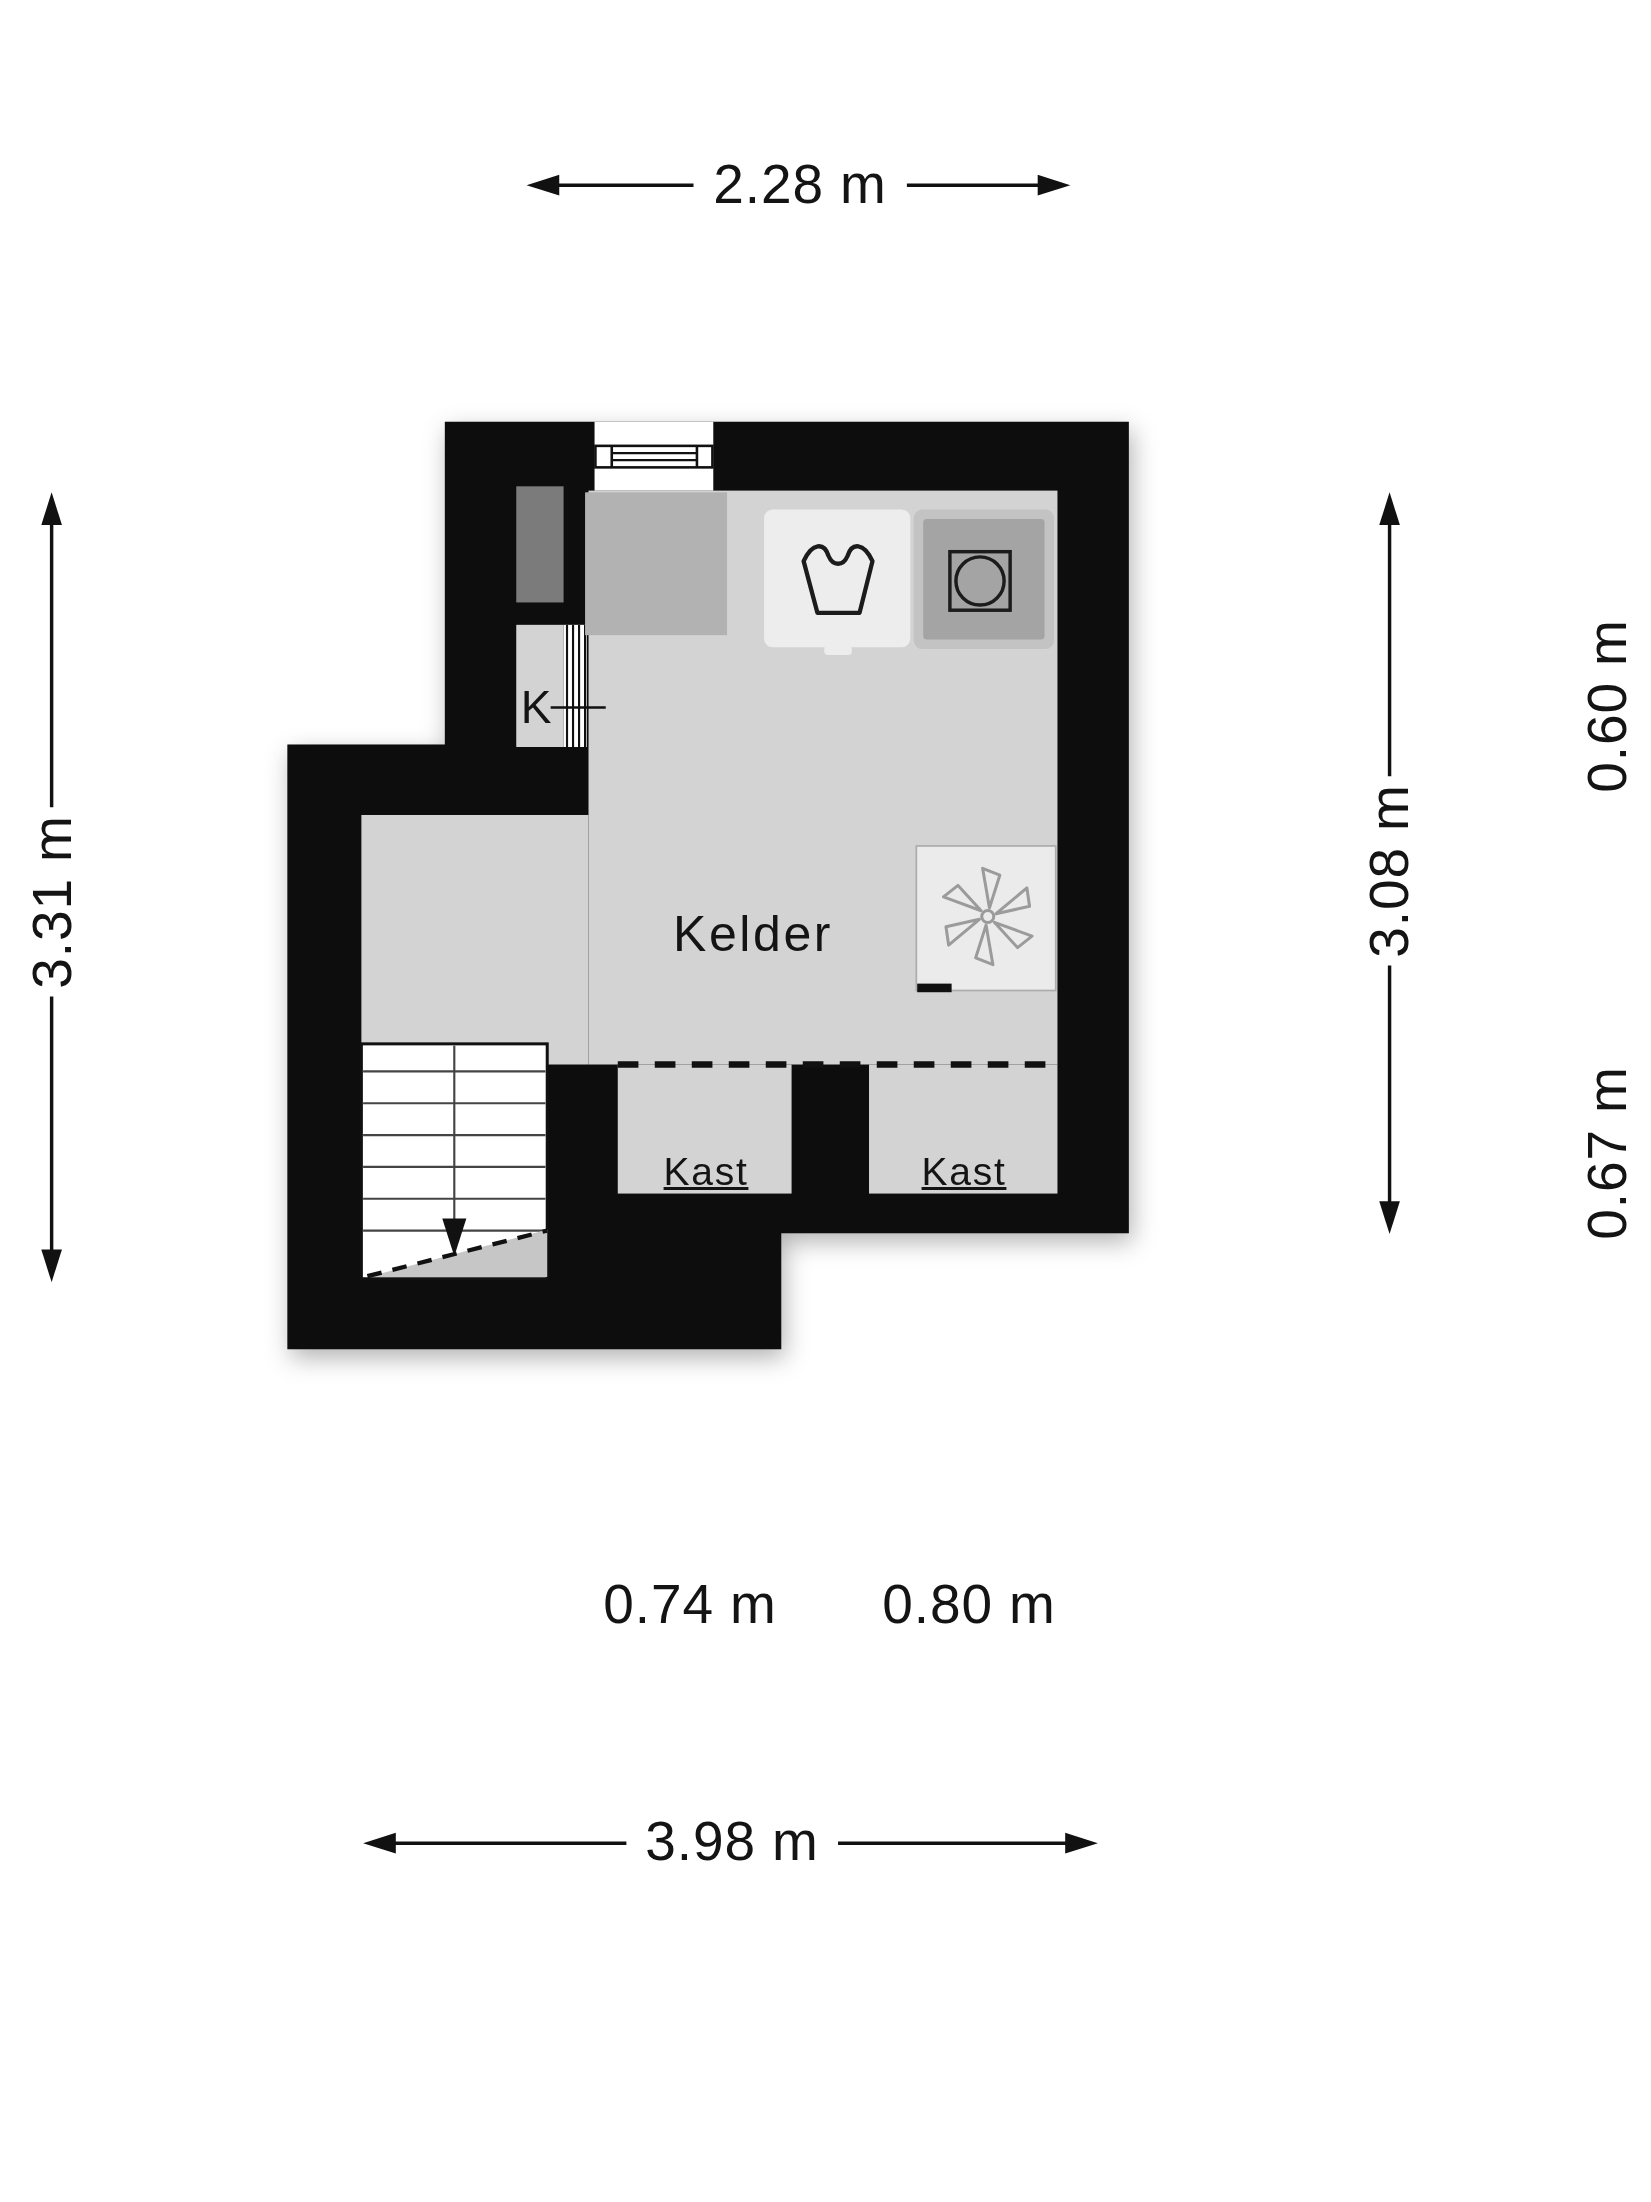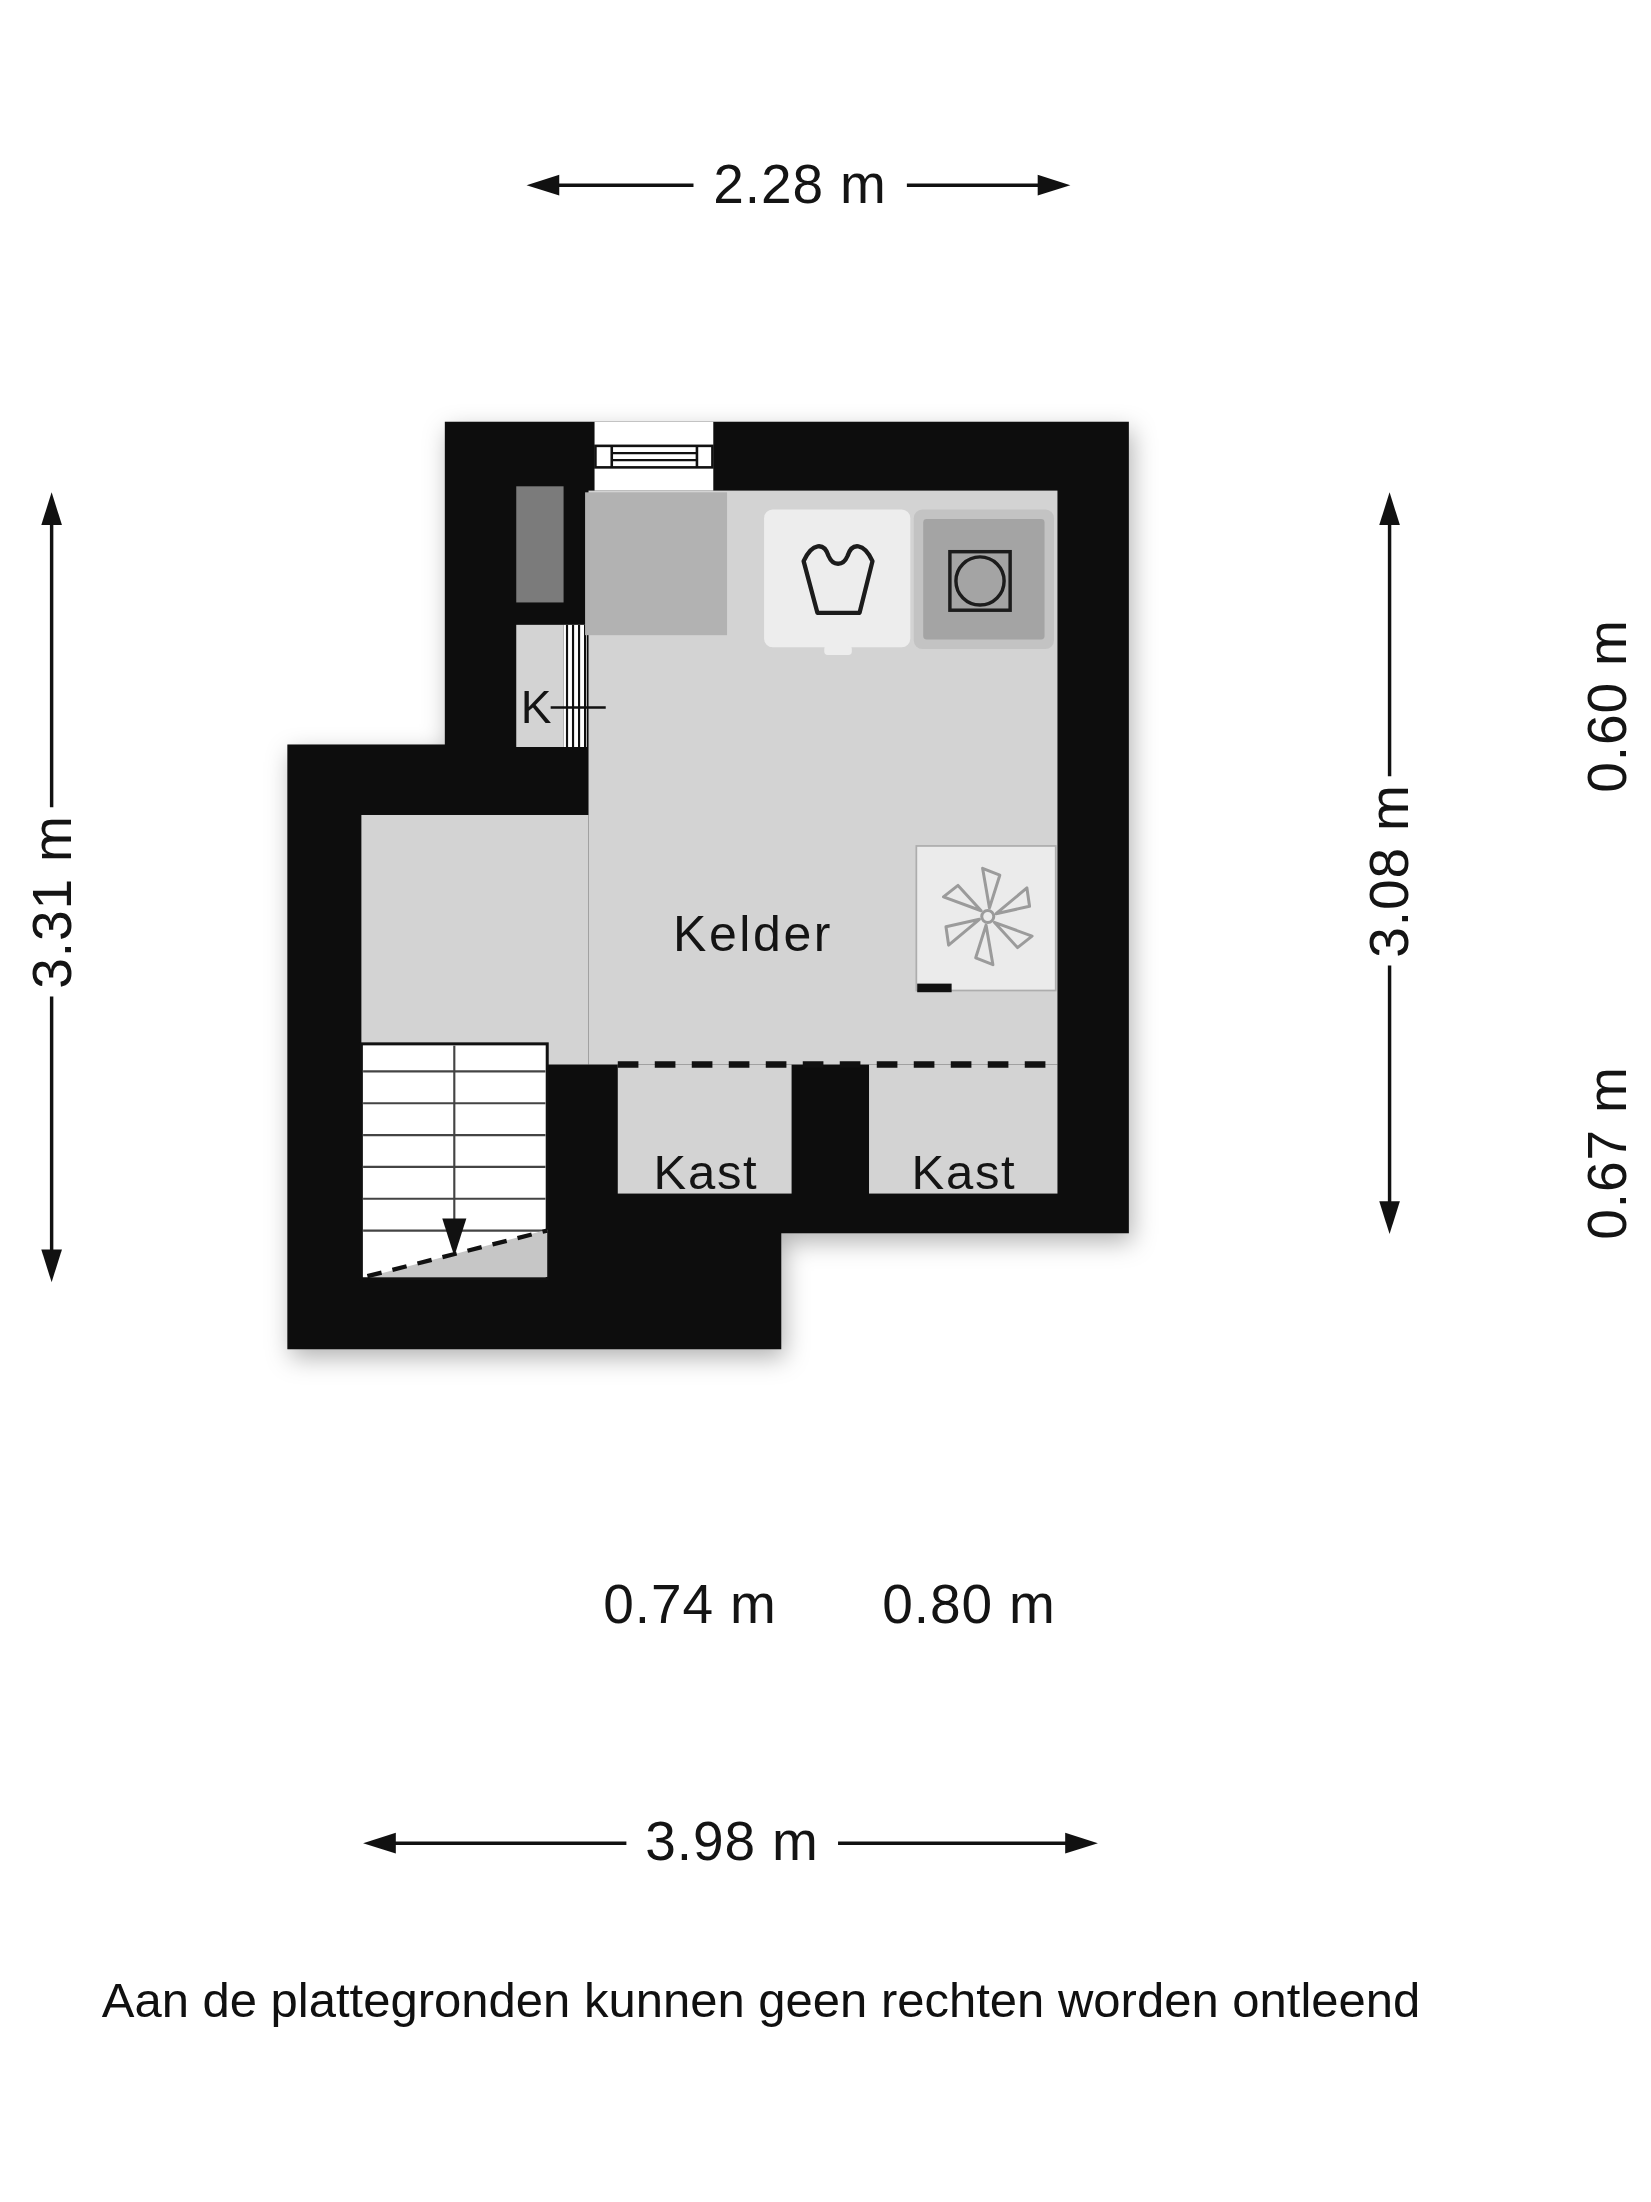--- a/index.html
+++ b/index.html
@@ -3,21 +3,21 @@
 <meta charset="utf-8">
 <style>
   html,body{margin:0;padding:0;background:#ffffff;}
   body{width:1652px;height:2203px;position:relative;font-family:"Liberation Sans", sans-serif;color:#111;}
   .stage{position:absolute;inset:0;}
   svg.plan{position:absolute;left:0;top:0;}
   .lbl{position:absolute;transform:translate(-50%,-50%);white-space:nowrap;color:#141414;}
   .lbl.vert{transform:translate(-50%,-50%) rotate(-90deg);}
   .dim{font-size:55px;letter-spacing:0.9px;}
   .room{font-size:50px;letter-spacing:2.6px;margin-top:44px;}
-  .closet{font-size:49px;letter-spacing:1.7px;}
+  .closet{font-size:39px;letter-spacing:1.7px;text-decoration:underline;}
   .kmark{font-size:46px;}
   .footer-line{font-size:49px;color:#101010;}
 </style>
 </head>
 <body>
 
 <div class="stage">
 
   <svg class="plan" width="1652" height="2203" viewBox="0 0 1920 2560">
     <defs>
@@ -135,16 +135,15 @@
   <div class="lbl dim vert" style="left:1607px;top:1153px;">0.67 m</div>
   <div class="lbl dim" style="left:690px;top:1604px;">0.74 m</div>
   <div class="lbl dim" style="left:969px;top:1604px;">0.80 m</div>
   <div class="lbl dim" style="left:732px;top:1841px;">3.98 m</div>
 
   <div class="lbl room" style="left:753px;top:890px;">Kelder</div>
   <div class="lbl closet" style="left:706px;top:1172px;">Kast</div>
   <div class="lbl closet" style="left:964px;top:1172px;">Kast</div>
   <div class="lbl kmark" style="left:536px;top:707px;">K</div>
 
-  <div class="lbl footer-line" style="left:761px;top:2000px;">Aan de plattegronden kunnen geen rechten worden ontleend</div>
 
 </div>
 
 
 </body></html>

